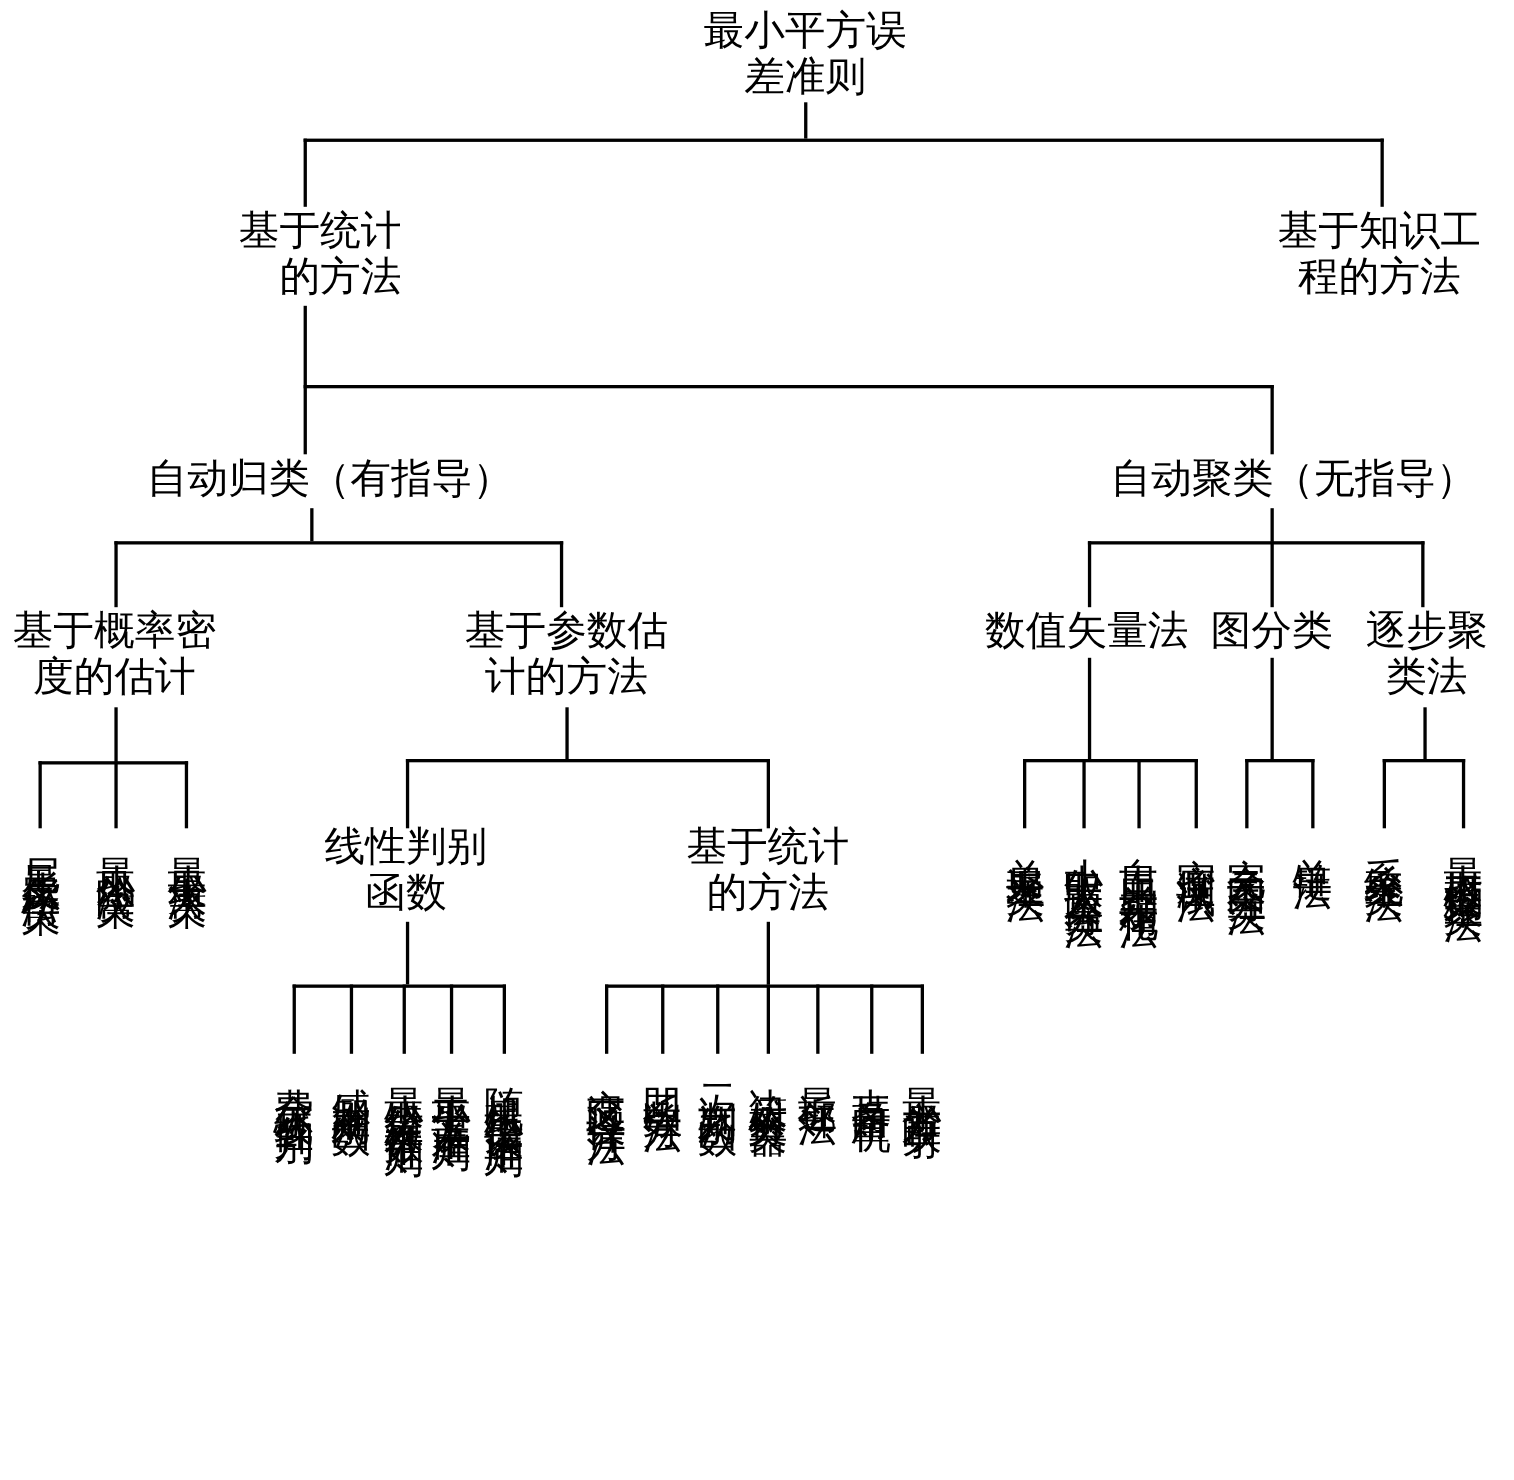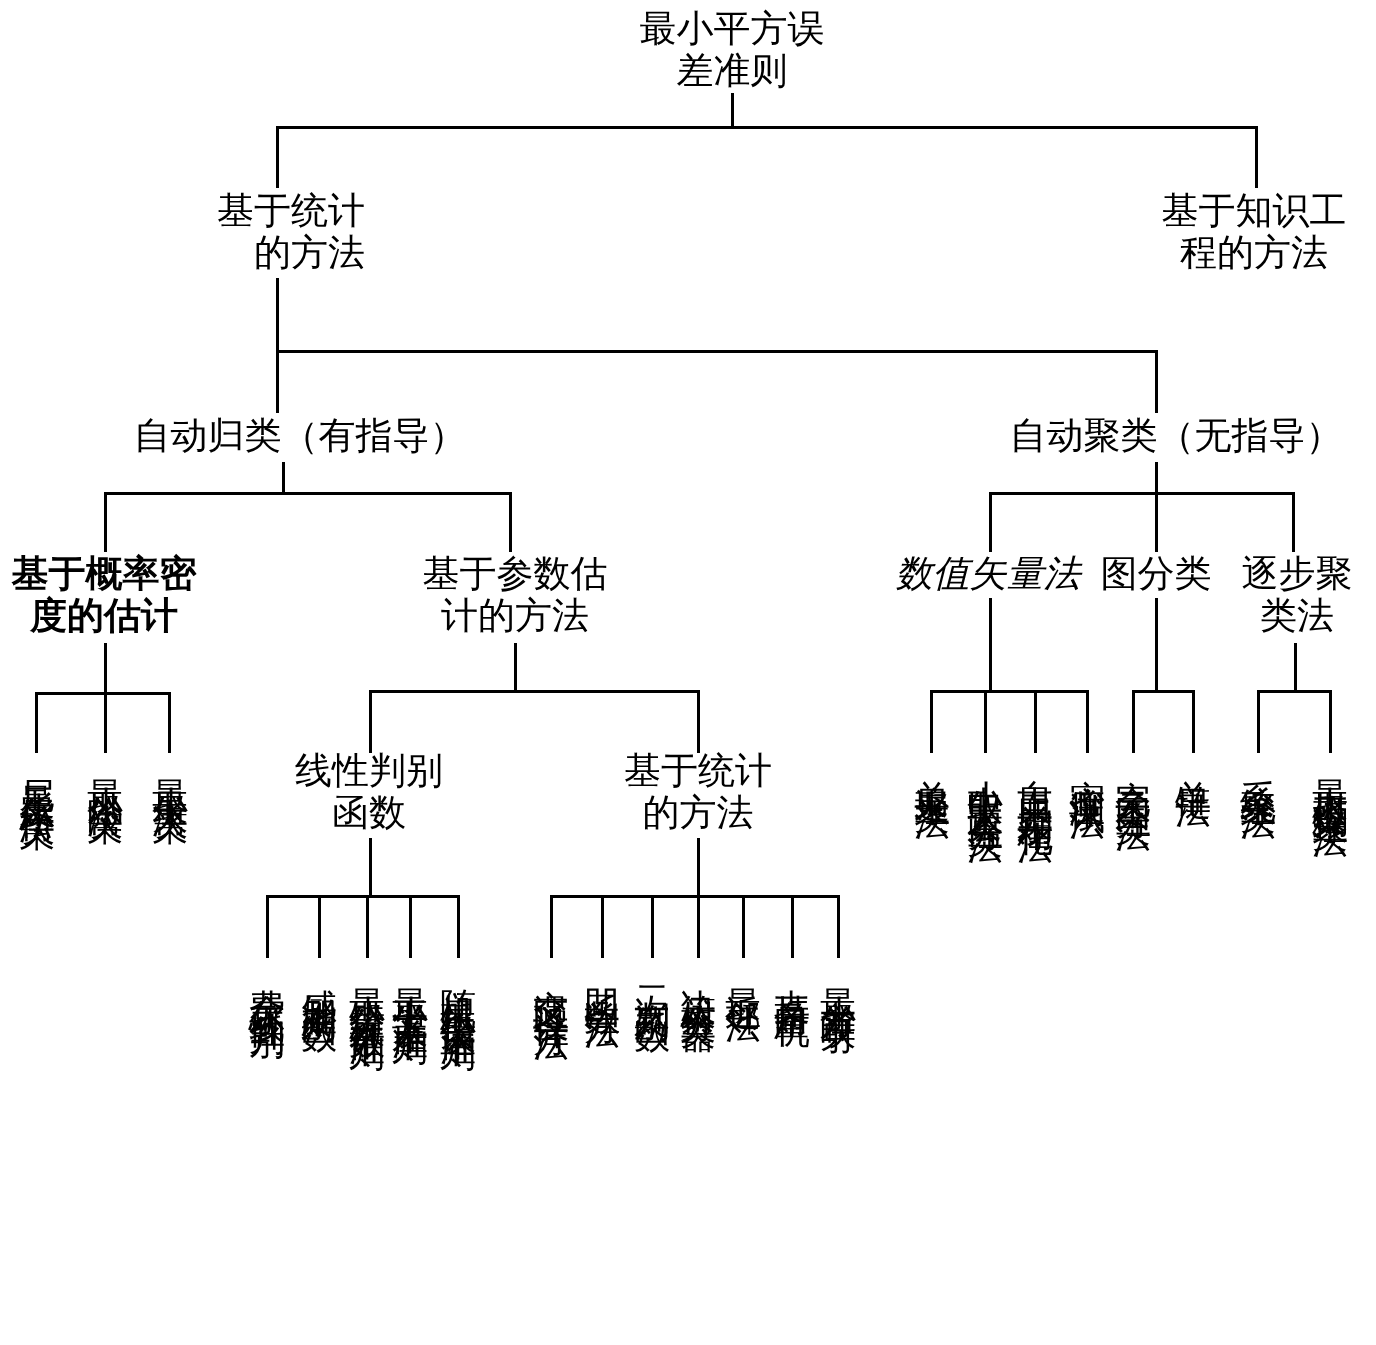--- a/index.html
+++ b/index.html
@@ -36,24 +36,24 @@
 <body>
 
 <div class="node" style="left:632px;top:8px;width:200px;">最小平方误差准则</div>
 
 <div class="node" style="left:209px;top:190px;width:156px;text-align:right;">基于统计的方法</div>
 <div class="node" style="left:1157px;top:190px;width:194px;text-align:center;">基于知识工程的方法</div>
 
 <div class="node nowrap" style="left:128px;top:415px;width:344px;">自动归类（有指导）</div>
 <div class="node nowrap" style="left:1004px;top:415px;width:344px;">自动聚类（无指导）</div>
 
-<div class="node" style="left:7px;top:553px;width:194px;font-weight:bold;">基于概率密度的估计</div>
+<div class="node" style="left:7px;top:553px;width:194px;">基于概率密度的估计</div>
 <div class="node" style="left:418px;top:553px;width:194px;">基于参数估计的方法</div>
 
-<div class="node nowrap" style="left:893px;top:553px;width:190px;font-style:italic;">数值矢量法</div>
+<div class="node nowrap" style="left:893px;top:553px;width:190px;">数值矢量法</div>
 <div class="node nowrap" style="left:1099px;top:553px;width:114px;">图分类</div>
 <div class="node" style="left:1238px;top:553px;width:118px;">逐步聚类法</div>
 
 <div class="node" style="left:291px;top:750px;width:156px;">线性判别函数</div>
 <div class="node" style="left:620px;top:750px;width:156px;">基于统计的方法</div>
 
 <div class="leaf" style="left:14px;top:751px;">尼曼皮尔松决策</div>
 <div class="leaf" style="left:82px;top:751px;">最小风险决策</div>
 <div class="leaf" style="left:147px;top:751px;">最小最大决策</div>
 

